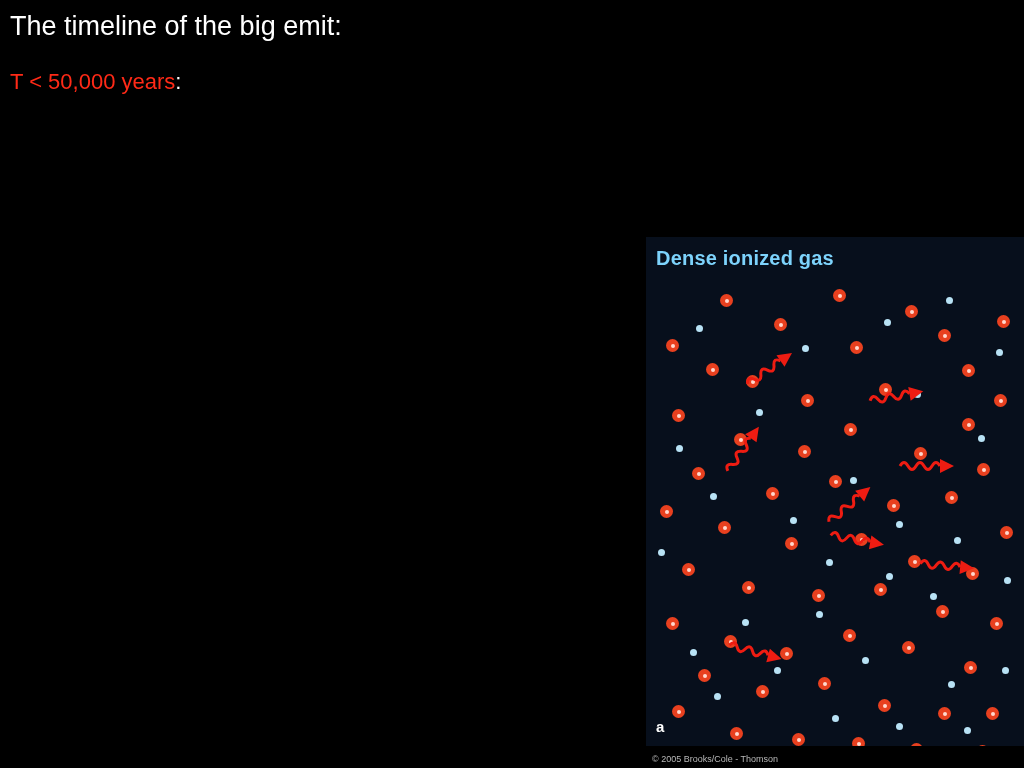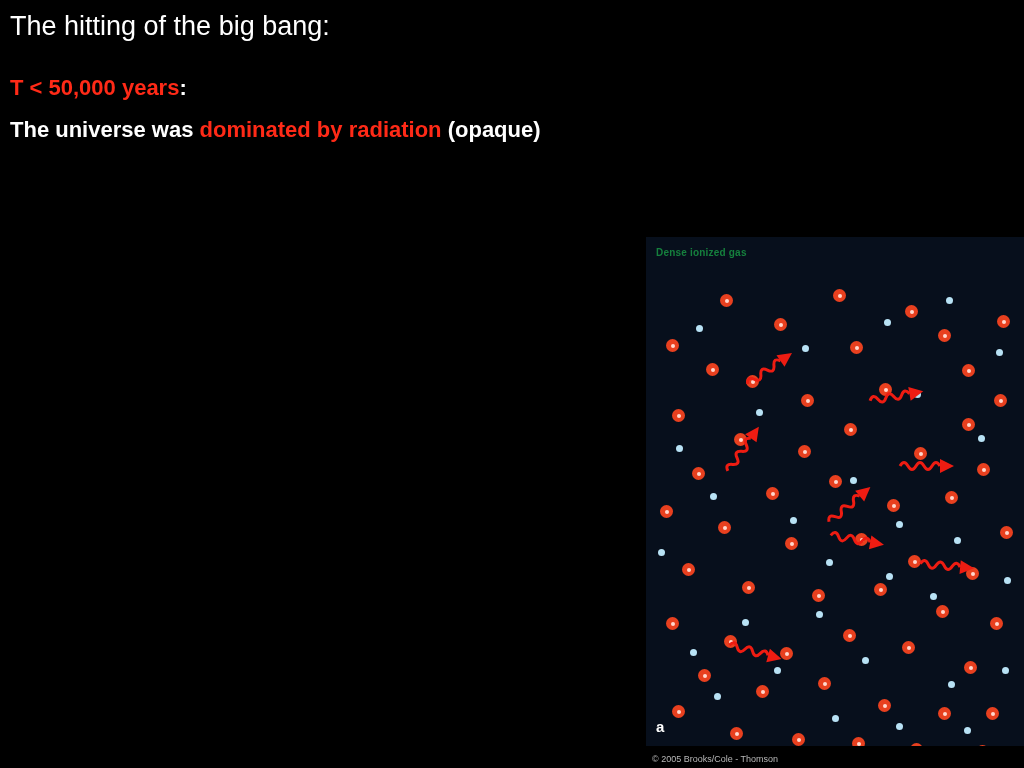--- a/index.html
+++ b/index.html
@@ -32,22 +32,21 @@
   .body-block {
     position: absolute;
     left: 10px;
     top: 62px;
     width: 660px;
     font-size: 22px;
     line-height: 1.45;
     color: #ffffff;
   }
   .line {
-    margin: 10px 0 9px 0;
-    font-weight: bold;
+    margin: 4px 0 9px 0;
   }
   .red {
     color: #ff2a17;
   }
   .arrow {
     font-family: "Liberation Sans", sans-serif;
   }
   
   .figure {
     position: absolute;
@@ -55,23 +54,23 @@
     top: 237px;
     width: 378px;
     height: 531px;
     background: #070f1c;
     overflow: hidden;
   }
   .figure-title {
     position: absolute;
     left: 10px;
     top: 10px;
-    font-size: 10px;
+    font-size: 20px;
     font-weight: bold;
-    color: #15803d;
+    color: #7dd3fc;
     letter-spacing: 0.2px;
   }
   .figure-panel-label {
     position: absolute;
     left: 10px;
     bottom: 33px;
     font-size: 15px;
     font-weight: bold;
     color: #ffffff;
   }
@@ -123,28 +122,25 @@
   .photon {
     position: absolute;
     color: #ee1c12;
   }
 </style>
 </head>
 <body>
 
 <div class="slide">
 
-  <div class="title">The hitting of the big bang:</div>
+  <div class="title">The timeline of the big emit:</div>
 
   <div class="body-block">
     <p class="line">
       <span class="red">T &lt; 50,000 years</span><span>:</span>
-    </p>
-    <p class="line">
-      <span>The universe was </span><span class="red">dominated by radiation</span><span> (opaque)</span>
     </p>
   </div>
 
   <div class="figure">
     <div class="scene" id="scene">
         <div class="ion" style="left: 74px; top: 57px;"></div>
         <div class="ion" style="left: 187px; top: 52px;"></div>
         <div class="ion" style="left: 259px; top: 68px;"></div>
         <div class="ion" style="left: 351px; top: 78px;"></div>
         <div class="ion" style="left: 20px; top: 102px;"></div>

